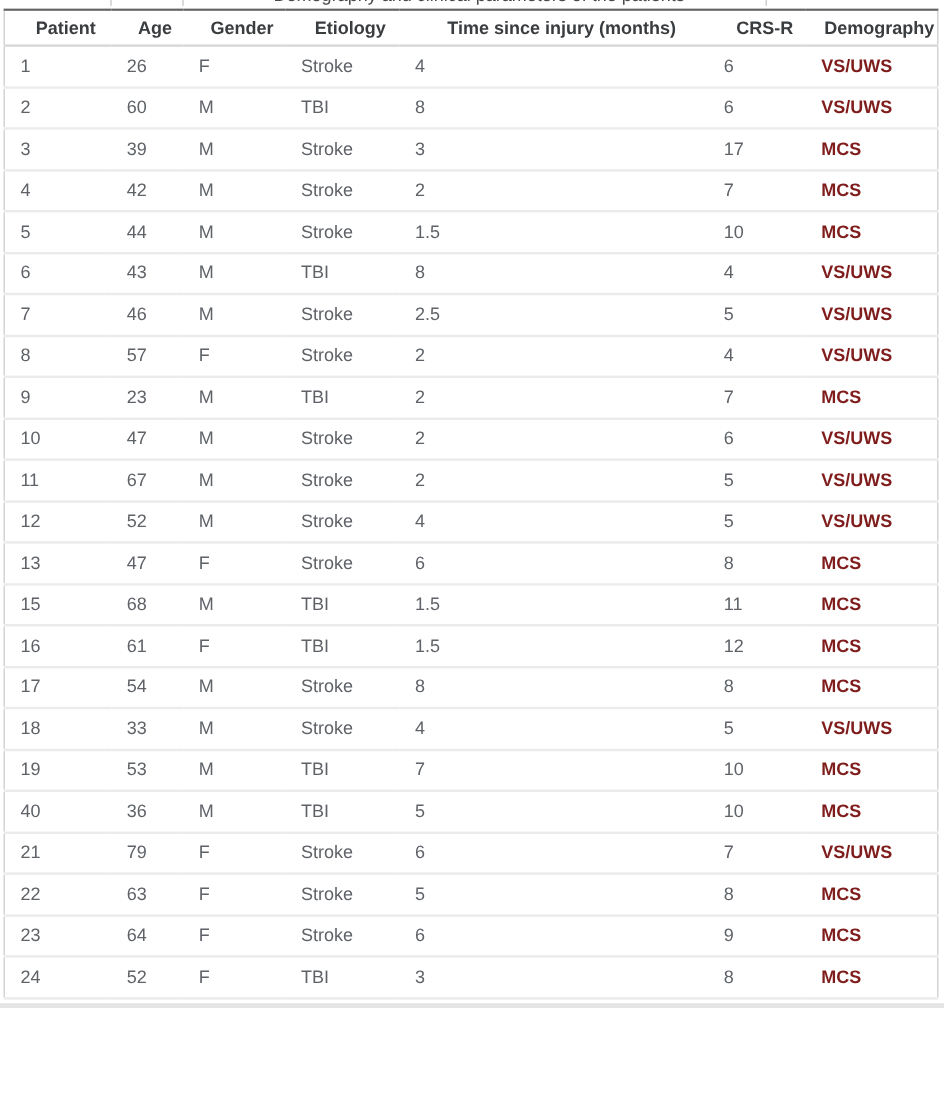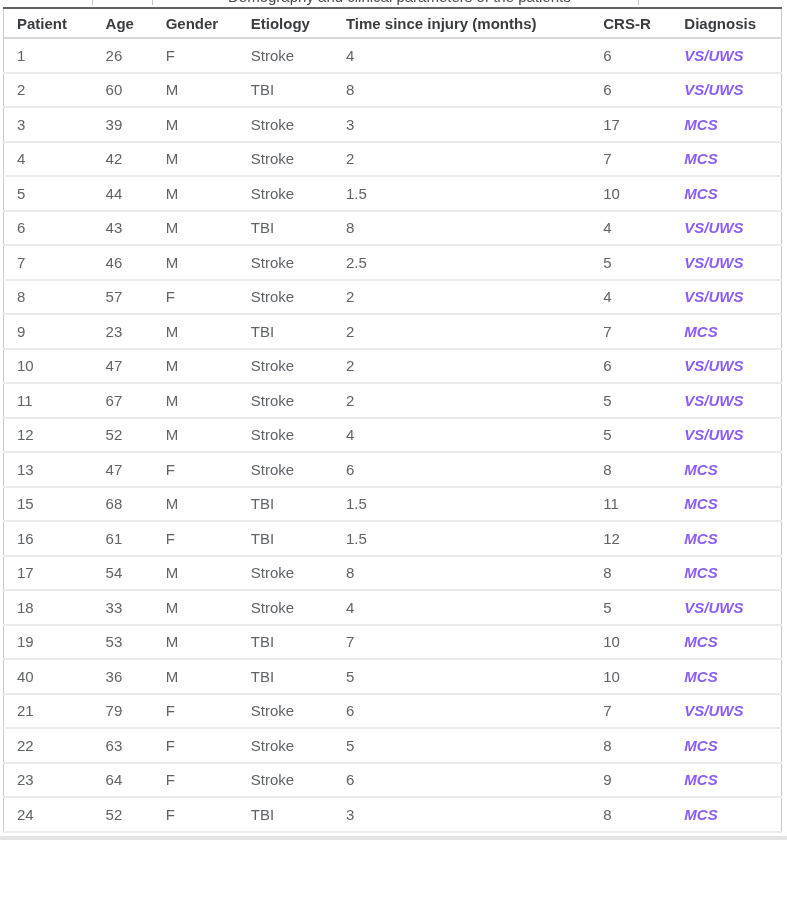--- a/index.html
+++ b/index.html
@@ -48,42 +48,41 @@
   col.c-etiology { width: 95px; }
   col.c-time     { width: 257px; }
   col.c-crsr     { width: 81px; }
   col.c-diag     { width: 110px; }
 
   th {
     height: 28px;
     font-size: 15px;
     font-weight: bold;
     color: #3a3d40;
-    text-align: left;
+    text-align: center;
     vertical-align: middle;
     padding: 0 0 0 13px;
     border-bottom: 2px solid #d8d8d8;
     white-space: nowrap;
     overflow: hidden;
   }
   td {
     height: 32.5px;
     font-size: 15px;
     color: #5f6368;
     text-align: left;
     vertical-align: middle;
     padding: 0 0 0 13px;
     border-bottom: 2px solid #ebebeb;
     white-space: nowrap;
     overflow: hidden;
   }
   td.diagnosis {
     font-weight: bold;
-    color: #8b5cf6;
-    font-style: italic;
+    color: #7f1d1d;
   }
   
   .bottom-band {
     margin-top: 3px;
     width: 787px;
     height: 4px;
     background: #e4e4e4;
   }
 </style>
 </head>
@@ -107,21 +106,21 @@
       <col class="c-diag">
   </colgroup>
   <thead>
     <tr>
       <th>Patient</th>
       <th>Age</th>
       <th>Gender</th>
       <th>Etiology</th>
       <th>Time since injury (months)</th>
       <th>CRS-R</th>
-      <th>Diagnosis</th>
+      <th>Demography</th>
     </tr>
   </thead>
   <tbody id="patients-body">
   <tr>
     <td>1</td>
     <td>26</td>
     <td>F</td>
     <td>Stroke</td>
     <td>4</td>
     <td>6</td>

